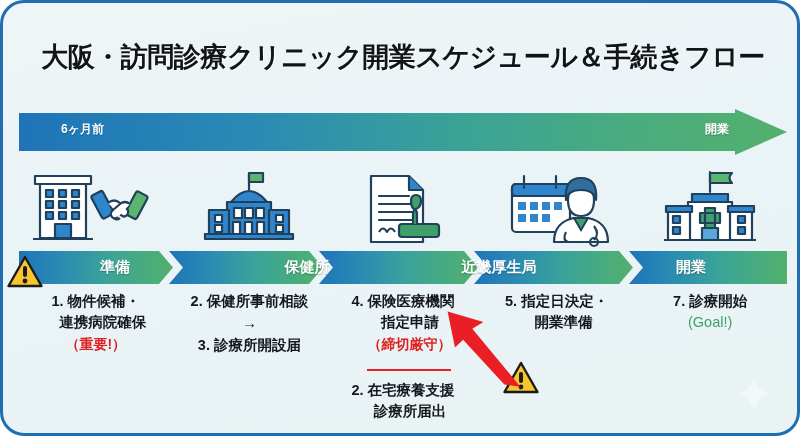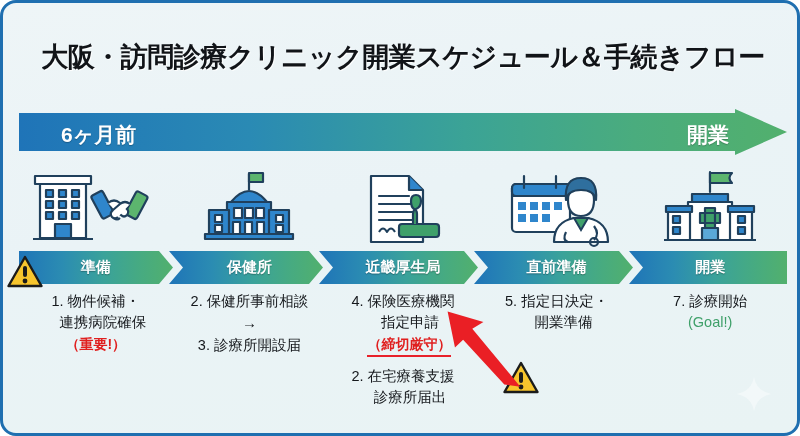--- a/index.html
+++ b/index.html
@@ -14,21 +14,21 @@
     font-family: "Liberation Sans", "DejaVu Sans", sans-serif;
   }
 
   #infographic {
     position: relative;
     width: 800px;
     height: 436px;
     box-sizing: border-box;
     background: linear-gradient(170deg, #eef5f7 0%, #eaf3f6 45%, #e9f3f4 100%);
     border: 3px solid #1f6fb0;
-    border-radius: 16px;
+    border-radius: 24px;
     overflow: hidden;
   }
 
   
   .sparkle {
     position: absolute;
     right: 26px;
     bottom: 22px;
     width: 34px;
     height: 34px;
@@ -56,21 +56,21 @@
     position: absolute;
     left: 16px;
     top: 106px;
     width: 768px;
     height: 46px;
   }
   .timeline-label-left,
   .timeline-label-right {
     position: absolute;
     top: 12px;
-    font-size: 21px;
+    font-size: 12px;
     font-weight: bold;
     color: #ffffff;
     text-shadow: 0 1px 1px rgba(0,0,0,0.25);
     white-space: nowrap;
   }
   .timeline-label-left { left: 42px; }
   .timeline-label-right { right: 58px; }
 
   
   .icon-row {
@@ -126,38 +126,38 @@
     display: flex;
   }
   .step-col {
     flex: 1 1 0;
     text-align: center;
     padding: 0 3px;
     box-sizing: border-box;
   }
   .step-line {
     font-size: 14.5px;
-    font-weight: normal;
+    font-weight: bold;
     color: #15181c;
     line-height: 1.48;
     white-space: nowrap;
   }
   .step-line.indent { padding-left: 14px; }
   .step-line.arrow { font-size: 15px; }
   .step-note-red {
     font-size: 14px;
     font-weight: bold;
     color: #e01f1f;
     line-height: 1.5;
     white-space: nowrap;
   }
   .step-note-red.underline {
     display: inline-block;
     border-bottom: 2.5px solid #e8212a;
-    padding-bottom: 0;
+    padding-bottom: 14px;
     margin-left: 13px;
   }
   .step-note-green {
     font-size: 14.5px;
     font-weight: normal;
     color: #3fa06a;
     line-height: 1.5;
     white-space: nowrap;
   }
   .gap-2 { height: 9px; }
@@ -368,21 +368,20 @@
         <polygon points="150,0 290,0 304,16.5 290,33 150,33 164,16.5"></polygon>
         <polygon points="300,0 445,0 459,16.5 445,33 300,33 314,16.5"></polygon>
         <polygon points="455,0 600,0 614,16.5 600,33 455,33 469,16.5"></polygon>
         <polygon points="610,0 768,0 768,33 610,33 624,16.5"></polygon>
       </g>
     </svg>
     <div class="chev-labels">
       <div class="chev-label">準備</div>
       <div class="chev-label">保健所</div>
       <div class="chev-label">近畿厚生局</div>
-      <div class="chev-label">直前準備</div>
       <div class="chev-label">開業</div>
     </div>
   </div>
 
   <div class="steps">
 
     <div class="step-col">
       <div class="step-line">1. 物件候補・</div>
       <div class="step-line indent">連携病院確保</div>
       <div class="step-note-red">（重要!）</div>

